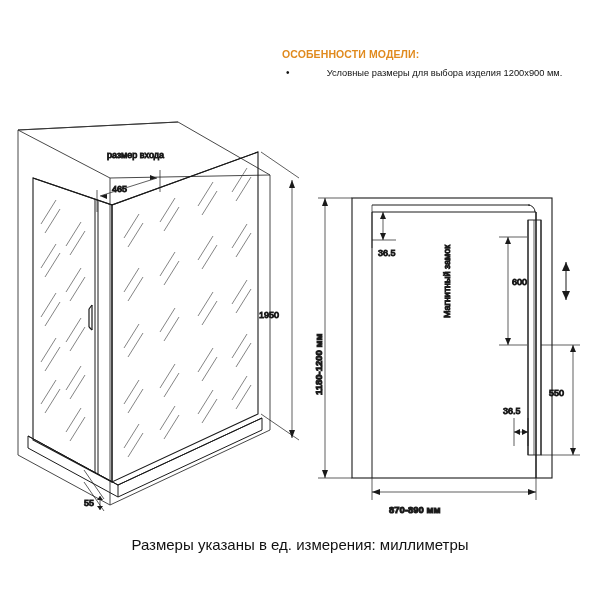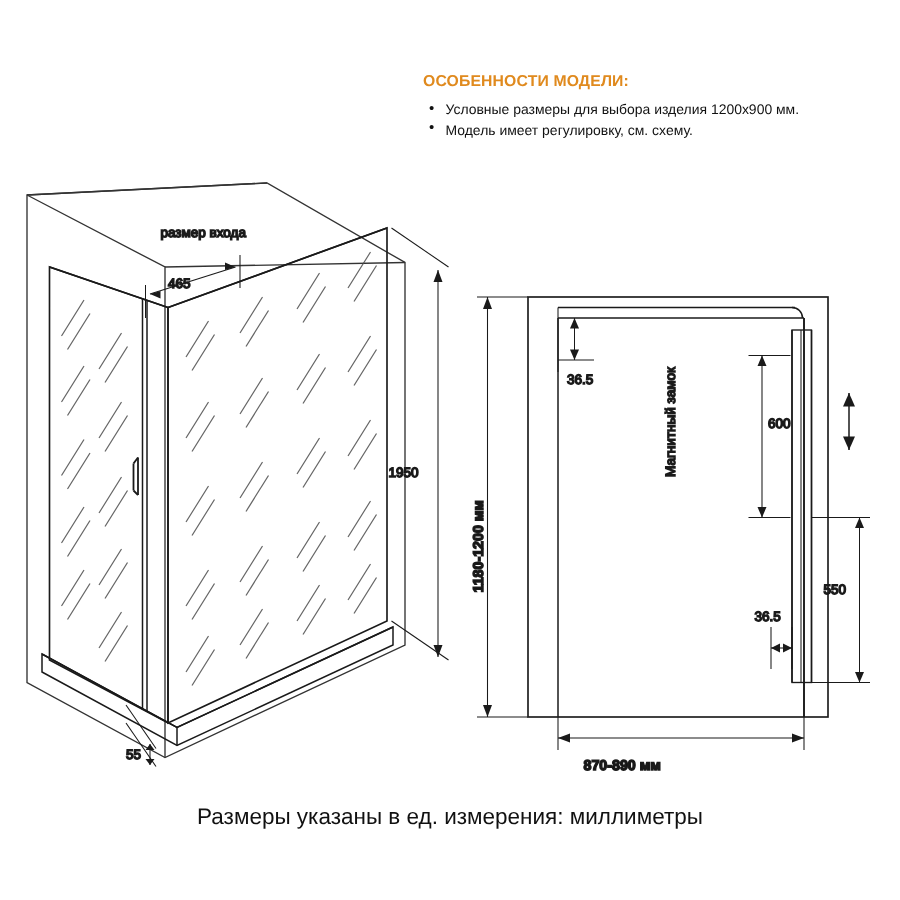--- a/index.html
+++ b/index.html
@@ -30,20 +30,21 @@
     font-size: 10.5px;
     font-weight: bold;
     color: #e08a1e;
     margin: 0 0 7px 0;
     letter-spacing: 0.1px;
   }
   .features ul {
     margin: 0;
     padding: 0 0 0 15px;
     list-style: none;
+    text-align: center;
   }
   .features li {
     position: relative;
     font-size: 9.3px;
     line-height: 12.6px;
     color: #111;
     margin-bottom: 1px;
   }
   .features li::before {
     content: "\2022";
@@ -83,21 +84,20 @@
 </style>
 </head>
 <body>
 
 <div id="page">
 
   <div class="features">
     <div class="features-title">ОСОБЕННОСТИ МОДЕЛИ:</div>
     <ul>
       <li>Условные размеры для выбора изделия 1200х900 мм.</li>
-      <li>Модель имеет регулировку, см.  схему.</li>
     </ul>
   </div>
 
   <svg class="diagram" viewBox="0 0 600 600">
 
     <g fill="none" stroke="#1a1a1a" stroke-width="1">
 
       <g stroke="#333" stroke-width="0.9">
         <path d="M18 130 L18 455 L110 505 L270 430 L270 175 L178 122 Z"></path>
         <path d="M18 130 L178 122"></path>

